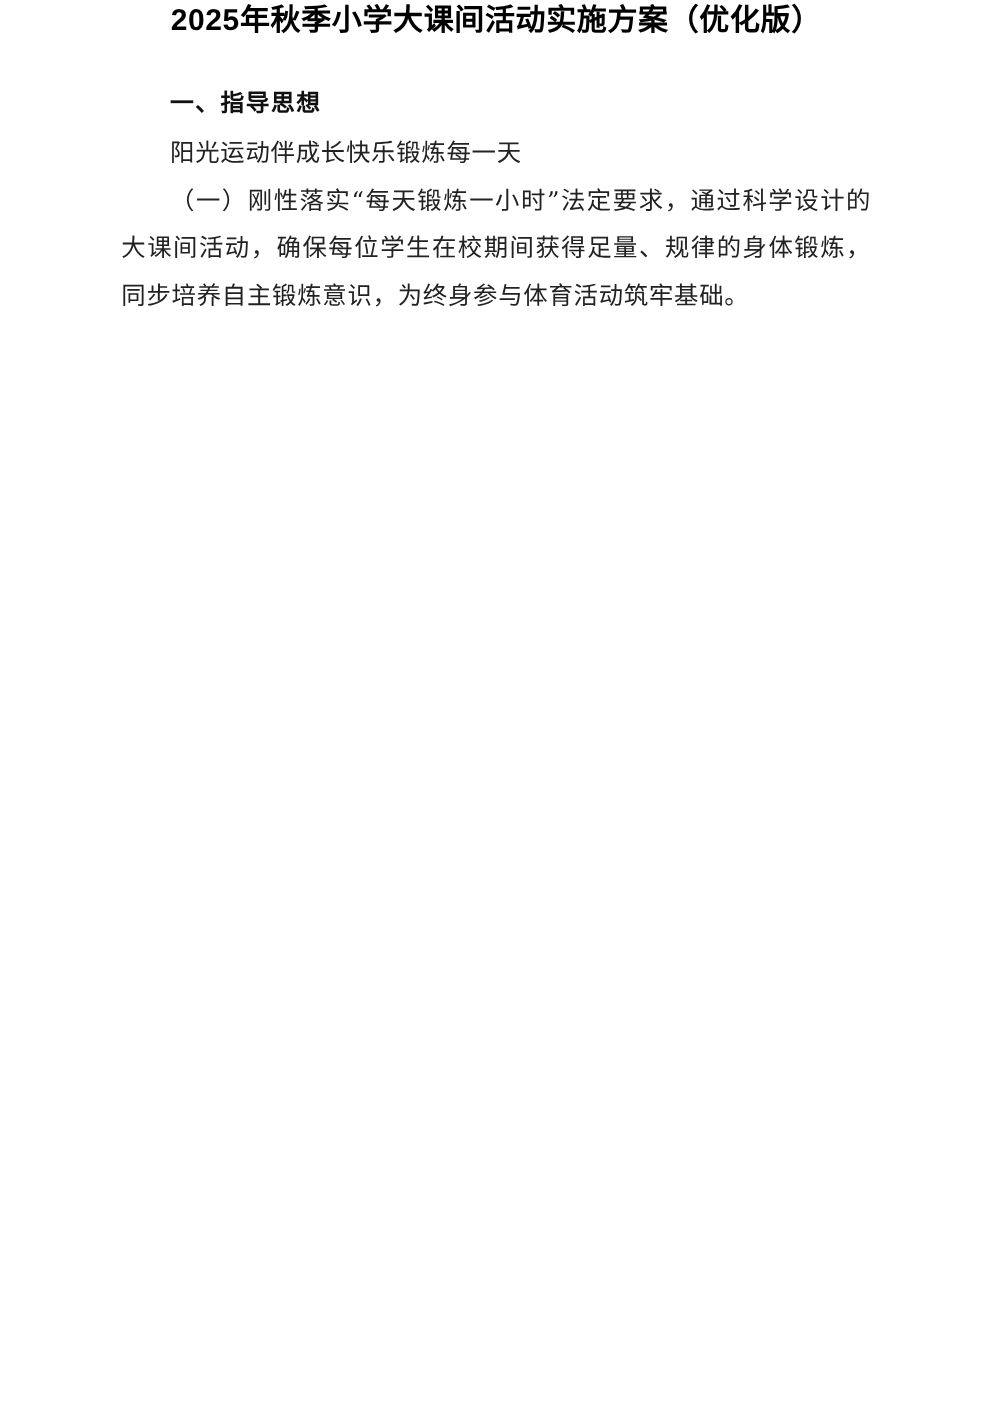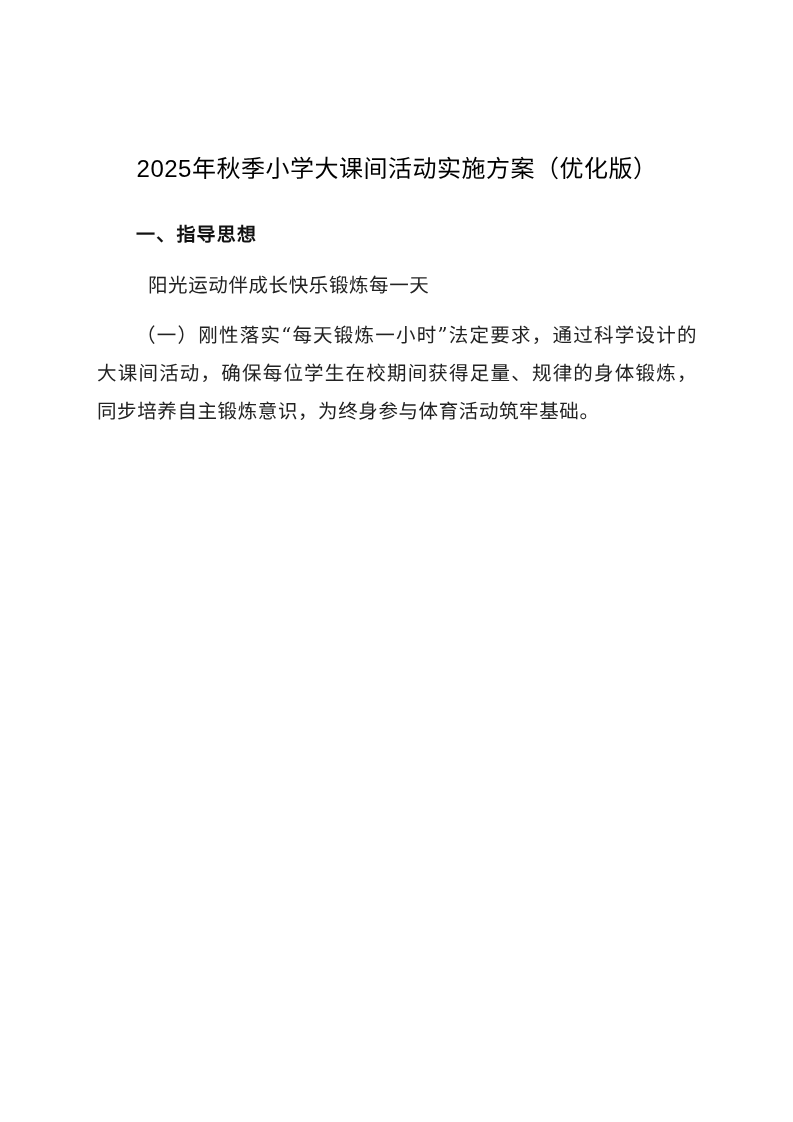--- a/index.html
+++ b/index.html
@@ -28,28 +28,27 @@
   .content {
     position: absolute;
     left: 97px;
     top: 0;
     width: 600px;
   }
 
   
   .doc-title {
     font-family: "Liberation Sans", "DejaVu Sans", sans-serif;
-    font-weight: normal;
+    font-weight: bold;
     font-size: 24px;
     line-height: 34px;
     color: #000000;
     text-align: center;
     letter-spacing: 0.5px;
     margin: 0;
-    padding-top: 152px;
     white-space: nowrap;
   }
 
   
   .section-heading {
     font-family: Liberation Mono, monospace;
     font-weight: bold;
     font-size: 19px;
     line-height: 38px;
     color: #111111;
@@ -73,21 +72,21 @@
   }
 
   
   .theme-line {
     font-family: "DejaVu Serif", "Liberation Serif", serif;
     font-size: 19.5px;
     line-height: 38px;
     color: #222222;
     text-indent: 39px;
     letter-spacing: 0.6px;
-    margin: 12px;
+    margin: 0;
     white-space: nowrap;
   }
 
   
   .gap-after-title { height: 30px; }
 </style>
 </head>
 <body>
 
 <div class="page">

